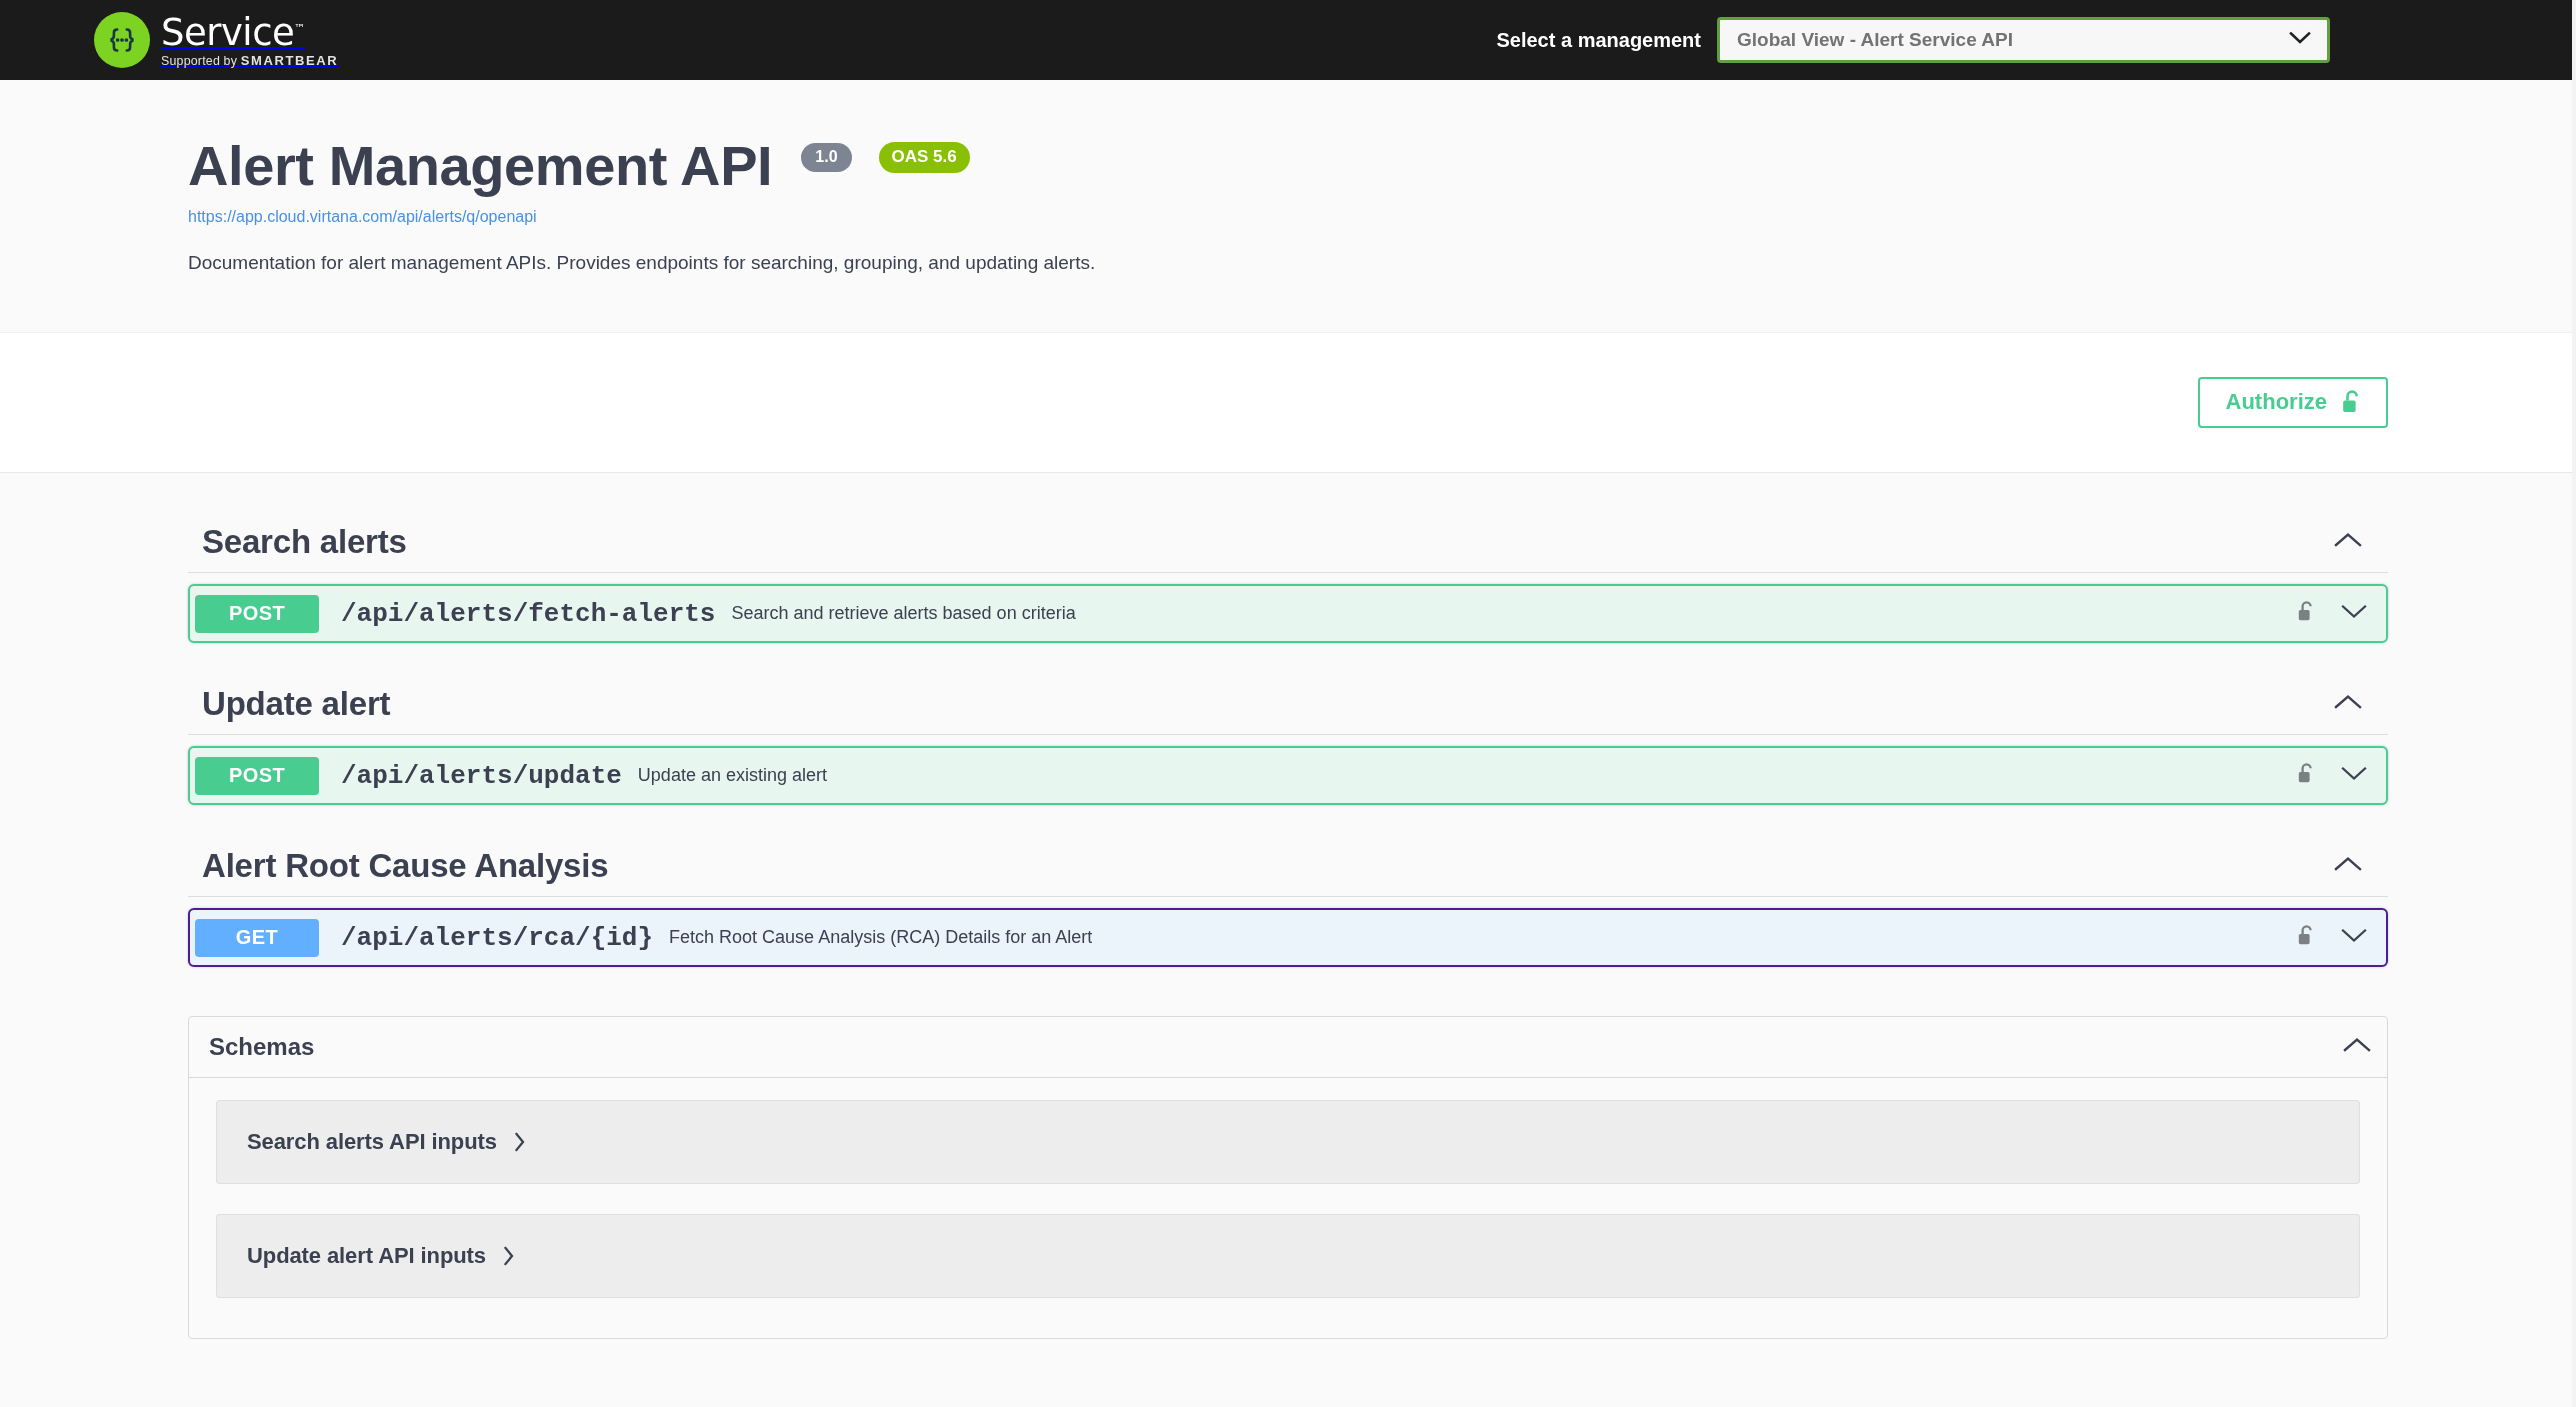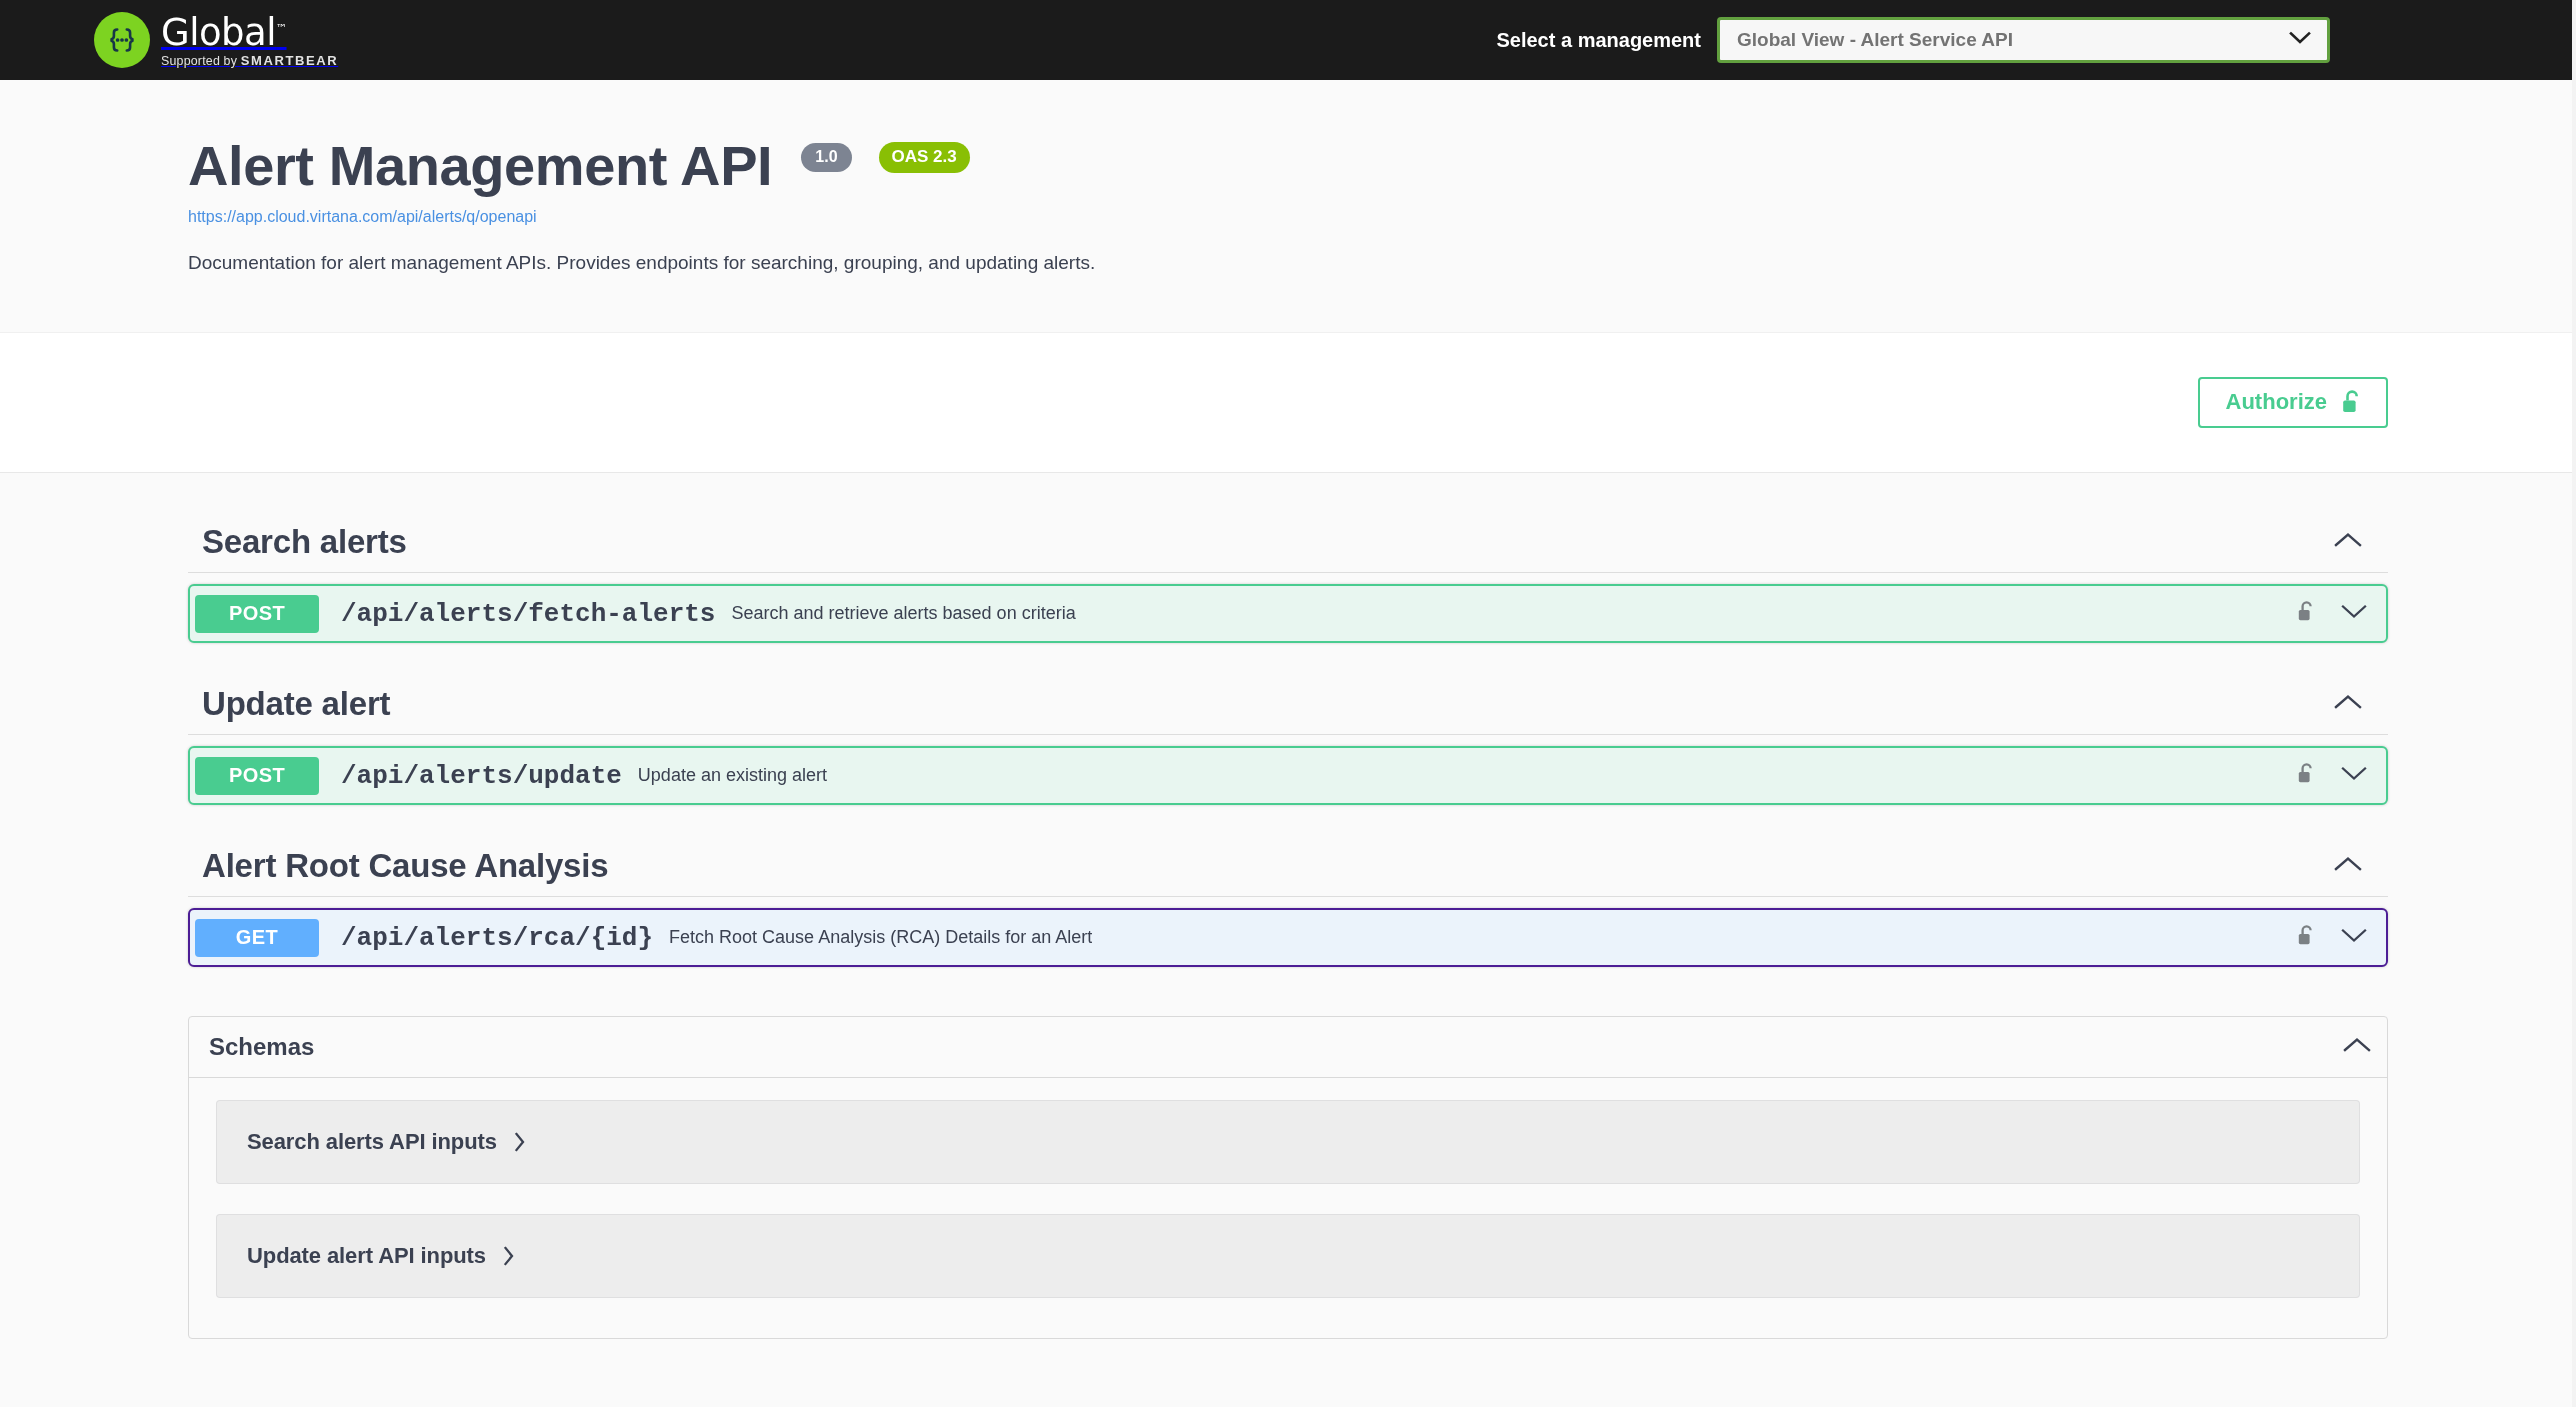--- a/index.html
+++ b/index.html
@@ -324,21 +324,21 @@
           <path d="M22.8 7.5c2.6 0 3.3 1.4 3.3 3.2v3.4c0 1.6.9 2.7 2.3 3.2v1.4c-1.4.5-2.3 1.6-2.3 3.2v3.4c0 1.8-.7 3.2-3.3 3.2"></path>
         </g>
         <g fill="#173647">
           <circle cx="13.6" cy="18" r="1.85"></circle>
           <circle cx="18" cy="18" r="1.85"></circle>
           <circle cx="22.4" cy="18" r="1.85"></circle>
         </g>
       </svg>
     </span>
     <span class="logo-text-col">
-      <span class="logo-word"><span>Global</span><sup>™</sup></span>
+      <span class="logo-word"><span>Service</span><sup>™</sup></span>
       <span class="logo-sub"><span>Supported by </span><b>SMARTBEAR</b></span>
     </span>
   </a>
 
   <div class="def-area">
     <label class="def-label">Select a management</label>
     <div class="def-select">
       <span class="def-select-value">Global View - Alert Service API</span>
       <span class="chev-sm">
         <svg width="22" height="14" viewBox="0 0 22 14" aria-hidden="true">
@@ -347,21 +347,21 @@
       </span>
     </div>
   </div>
 </div>
 
 <div class="info-band">
   <div class="wrap">
     <div class="title-row">
       <h1 class="api-title">Alert Management API</h1>
       <span class="badge-version">1.0</span>
-      <span class="badge-oas">OAS 2.3</span>
+      <span class="badge-oas">OAS 5.6</span>
     </div>
     <a class="spec-link" href="#">https://app.cloud.virtana.com/api/alerts/q/openapi</a>
     <p class="api-desc">Documentation for alert management APIs. Provides endpoints for searching, grouping, and updating alerts.</p>
   </div>
 </div>
 
 <div class="auth-band">
   <div class="auth-inner">
     <button class="authorize-btn">
       <span class="label">Authorize</span>

